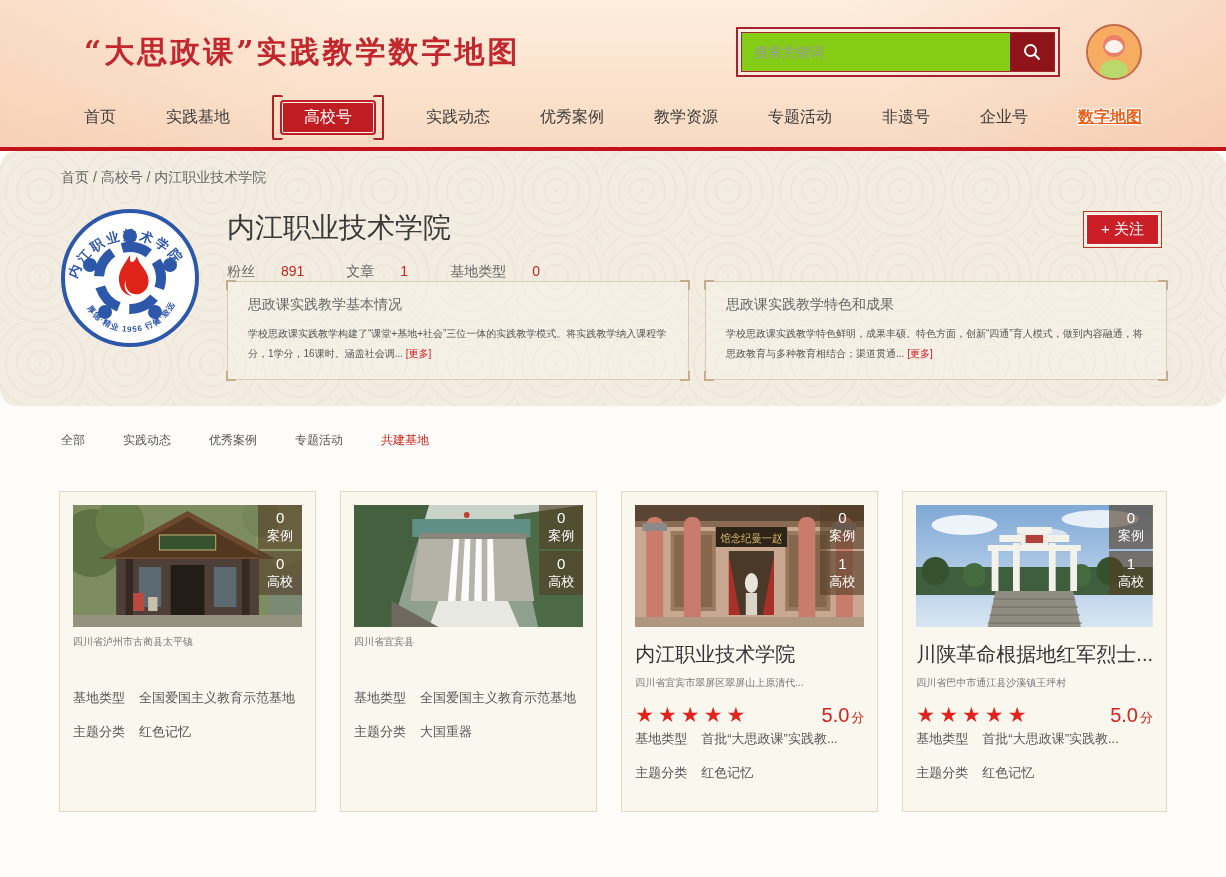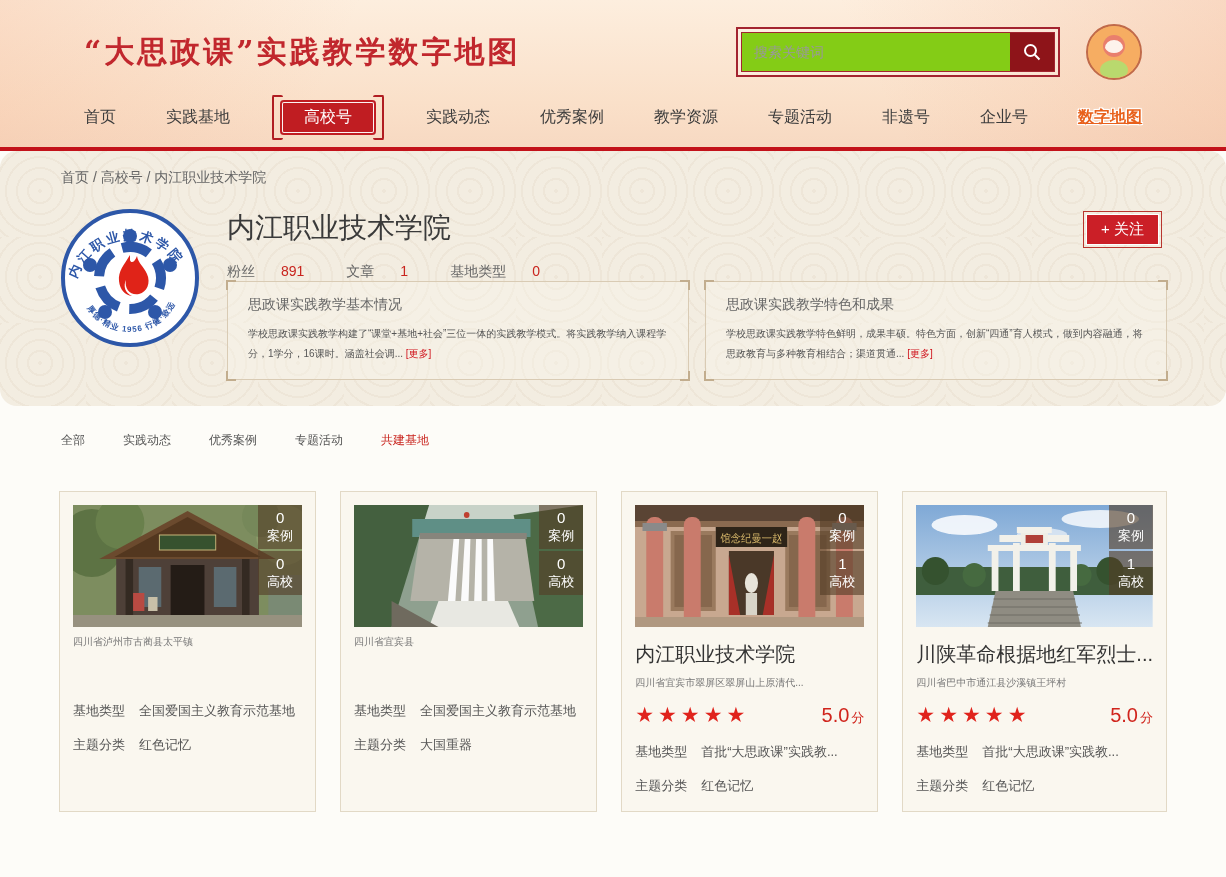--- a/index.html
+++ b/index.html
@@ -85,21 +85,21 @@
   .badge-block { background:rgba(84,62,38,0.62); padding:3px 0 5px 0; margin-bottom:2px; }
   .badge-num { font-size:15px; line-height:19px; }
   .badge-label { font-size:13px; line-height:17px; }
   .card-title { font-size:20px; color:#333; margin-top:14px; white-space:nowrap; overflow:hidden; }
   .card-loc { font-size:10px; color:#777; margin-top:8px; white-space:nowrap; overflow:hidden; }
   .rating-row { height:30px; margin-top:10px; display:flex; align-items:center; justify-content:space-between; }
   .stars { color:#e0231c; font-size:21px; letter-spacing:4px; }
   .score { color:#d0241c; }
   .score .val { font-size:20px; }
   .score .unit { font-size:13px; margin-left:2px; }
-  .meta-row { font-size:13px; color:#555; margin-top:13px; white-space:nowrap; overflow:hidden; }
+  .meta-row { font-size:13px; color:#555; white-space:nowrap; overflow:hidden; }
   .meta-row:last-child { margin-top:16px; }
   .meta-label { margin-right:14px; }
 </style>
 </head>
 <body>
 
 <div class="header">
   <div class="container header-top">
     <div class="brand-title">“大思政课”实践教学数字地图</div>
     <div class="search-wrap">

